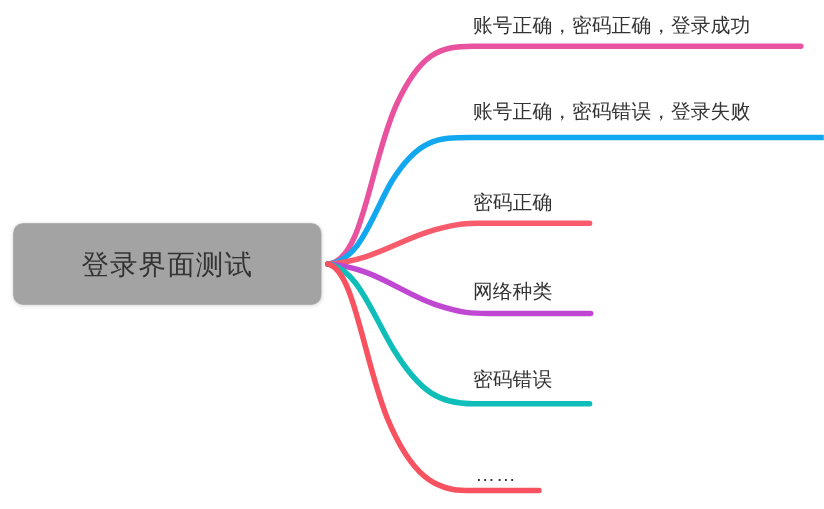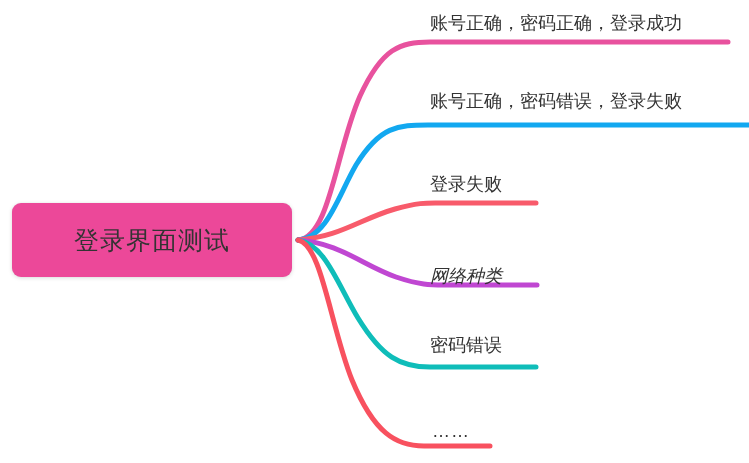--- a/index.html
+++ b/index.html
@@ -23,21 +23,21 @@
     top: 0;
     width: 749px;
     height: 463px;
   }
   .root-node {
     position: absolute;
     left: 12px;
     top: 203px;
     width: 280px;
     height: 74px;
-    background: #ec4899;
+    background: #a3a3a3;
     border-radius: 9px;
     box-shadow: 0 1px 4px rgba(0,0,0,0.14), 0 0 1px rgba(0,0,0,0.10);
     display: flex;
     align-items: center;
     justify-content: center;
     z-index: 5;
   }
   .root-label {
     font-size: 25px;
     color: #333333;
@@ -76,18 +76,18 @@
 
     <path fill="none" stroke-width="5" stroke-linecap="round" stroke="#f8515f" d="M298,240 C322,245 330,325 352,380 C374,433 396,446 424,446 L490,446"></path>
   </svg>
 
   <div class="root-node">
     <span class="root-label">登录界面测试</span>
   </div>
 
   <div class="branch-label" style="left:430px; top:14px;">账号正确，密码正确，登录成功</div>
   <div class="branch-label" style="left:430px; top:92px;">账号正确，密码错误，登录失败</div>
-  <div class="branch-label" style="left:430px; top:175px;">登录失败</div>
-  <div class="branch-label" style="left:430px; top:267px;font-style:italic;">网络种类</div>
+  <div class="branch-label" style="left:430px; top:175px;">密码正确</div>
+  <div class="branch-label" style="left:430px; top:256px;">网络种类</div>
   <div class="branch-label" style="left:430px; top:336px;">密码错误</div>
   <div class="branch-label ellipsis" style="left:432px; top:422px;">……</div>
 
 </div>
 
 </body></html>

